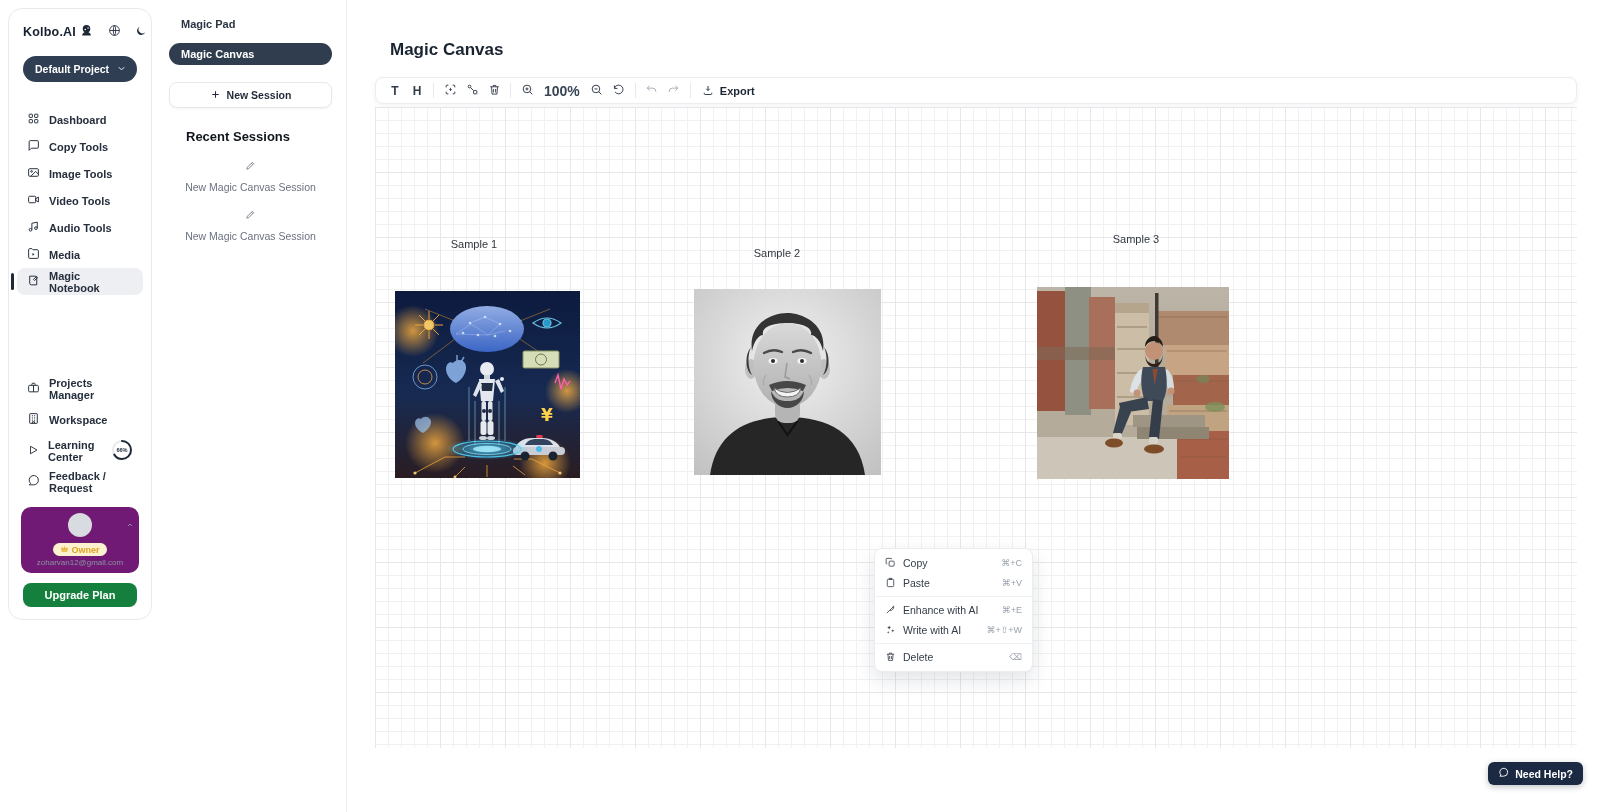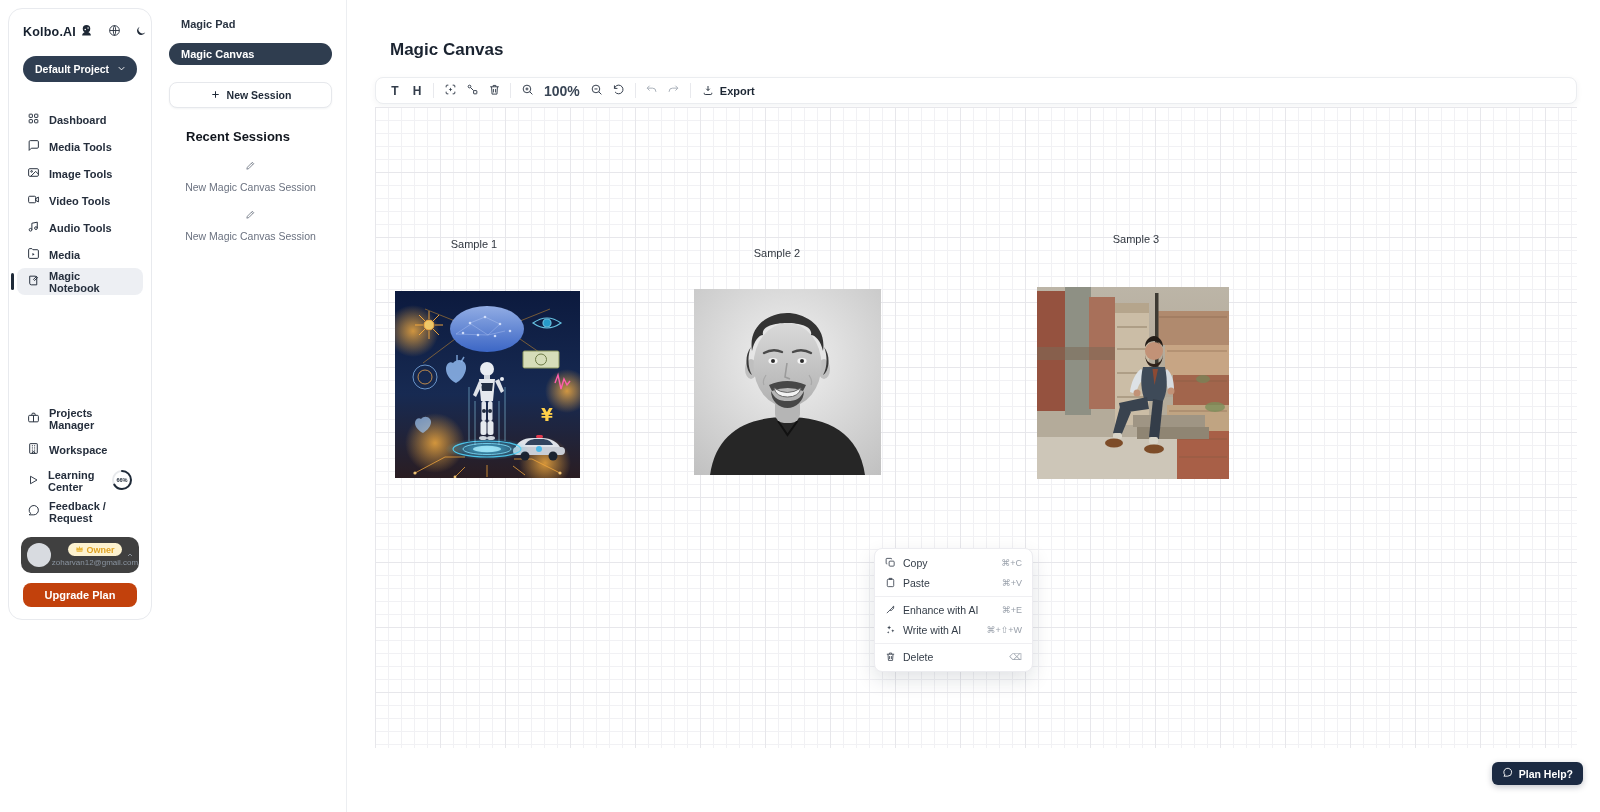--- a/index.html
+++ b/index.html
@@ -20,29 +20,29 @@
     padding:0 10px 0 12px; cursor:pointer; font-family:inherit; }
   .nav { margin-top:24px; display:flex; flex-direction:column; }
   .nav-item { position:relative; display:flex; align-items:center; gap:9px; height:27px; padding:0 10px;
     font-size:11px; font-weight:600; color:#252e3c; border-radius:8px; cursor:pointer; }
   .nav-item svg { flex:none; }
   .nav-item.active { background:#edeff3; }
   .nav-item.active::before { content:""; position:absolute; left:-6px; top:5px; width:3px; height:17px; background:#1f2a38; border-radius:2px; }
   .sidebar-bottom { margin-top:auto; display:flex; flex-direction:column; }
   .sidebar-bottom .nav-item { height:27px; margin-bottom:4px; }
   .progress-badge { margin-left:2px; }
-  .user-card { position:relative; margin:8px 4px 0 4px; background:#404040; border-radius:10px; padding:6px 6px;
-    display:flex; align-items:center; gap:6px; cursor:pointer; }
+  .user-card { position:relative; margin:8px 4px 0 4px; background:#701a75; border-radius:10px; padding:6px 6px;
+    display:flex; align-items:center; gap:6px; cursor:pointer;flex-direction:column; }
   .avatar { width:24px; height:24px; border-radius:50%; background:#d8dbe0; flex:none; }
   .user-info { display:flex; flex-direction:column; align-items:center; flex:1; gap:2px; min-width:0; }
   .owner-badge { display:inline-flex; align-items:center; gap:2px; background:#fdf2cf; color:#dfa325;
     font-size:9px; font-weight:800; padding:1px 7px; border-radius:8px; }
   .user-email { font-size:8px; color:#8a94a0; white-space:nowrap; }
   .user-chevron { position:absolute; right:5px; top:8px; color:#9aa2ad; }
-  .upgrade-btn { margin:10px 6px 0 6px; height:24px; background:#c2410c; color:#fff; border:none; border-radius:8px;
+  .upgrade-btn { margin:10px 6px 0 6px; height:24px; background:#15803d; color:#fff; border:none; border-radius:8px;
     font-weight:700; font-size:11px; cursor:pointer; font-family:inherit; }
 
   
   .session-panel { position:absolute; left:155px; top:0; width:192px; height:812px; background:#fff;
     border-right:1px solid #eceef1; padding:14px 14px 0 14px; }
   .pad-item { display:flex; align-items:center; height:20px; padding:0 12px; font-size:11px; font-weight:600; color:#2a3442; cursor:pointer; }
   .canvas-item { margin-top:9px; height:22px; background:#2f3d4f; border-radius:11px; color:#fff;
     display:flex; align-items:center; padding:0 12px; font-size:11px; font-weight:700; cursor:pointer; }
   .new-session-btn { margin-top:17px; width:100%; height:26px; background:#fff; border:1px solid #e6e8ec; border-radius:8px;
     box-shadow:0 1px 2px rgba(20,30,50,.05); display:flex; align-items:center; justify-content:center; gap:6px;
@@ -147,21 +147,21 @@
               <rect x="14" y="4" width="6" height="6" rx="1"></rect>
               <rect x="4" y="14" width="6" height="6" rx="1"></rect>
               <rect x="14" y="14" width="6" height="6" rx="1"></rect>
             </svg></span>
         <span>Dashboard</span>
       </div>
       <div class="nav-item">
         <span><svg width="13" height="13" viewBox="0 0 24 24" fill="none" stroke="currentColor" stroke-width="1.8">
               <path d="M21 15a2 2 0 0 1-2 2H8l-4 4V5a2 2 0 0 1 2-2h13a2 2 0 0 1 2 2z"></path>
             </svg></span>
-        <span>Media Tools</span>
+        <span>Copy Tools</span>
       </div>
       <div class="nav-item">
         <span><svg width="13" height="13" viewBox="0 0 24 24" fill="none" stroke="currentColor" stroke-width="1.8">
               <rect x="3" y="5" width="18" height="14" rx="2"></rect>
               <circle cx="8.5" cy="10" r="1.5"></circle>
               <path d="M21 15l-5-5-9 9"></path>
             </svg></span>
         <span>Image Tools</span>
       </div>
       <div class="nav-item">
@@ -579,16 +579,16 @@
         <span class="menu-label">Delete</span>
         <span class="menu-shortcut">⌫</span>
       </div>
     </div>
   </div>
 
   <button class="help-btn">
     <span><svg width="11" height="11" viewBox="0 0 24 24" fill="none" stroke="#fff" stroke-width="2">
           <path d="M21 11.5a8.5 8.5 0 0 1-8.5 8.5H4l2.6-2.6A8.5 8.5 0 1 1 21 11.5z"></path>
         </svg></span>
-    <span>Plan Help?</span>
+    <span>Need Help?</span>
   </button>
 
 </div>
 
 </body></html>

